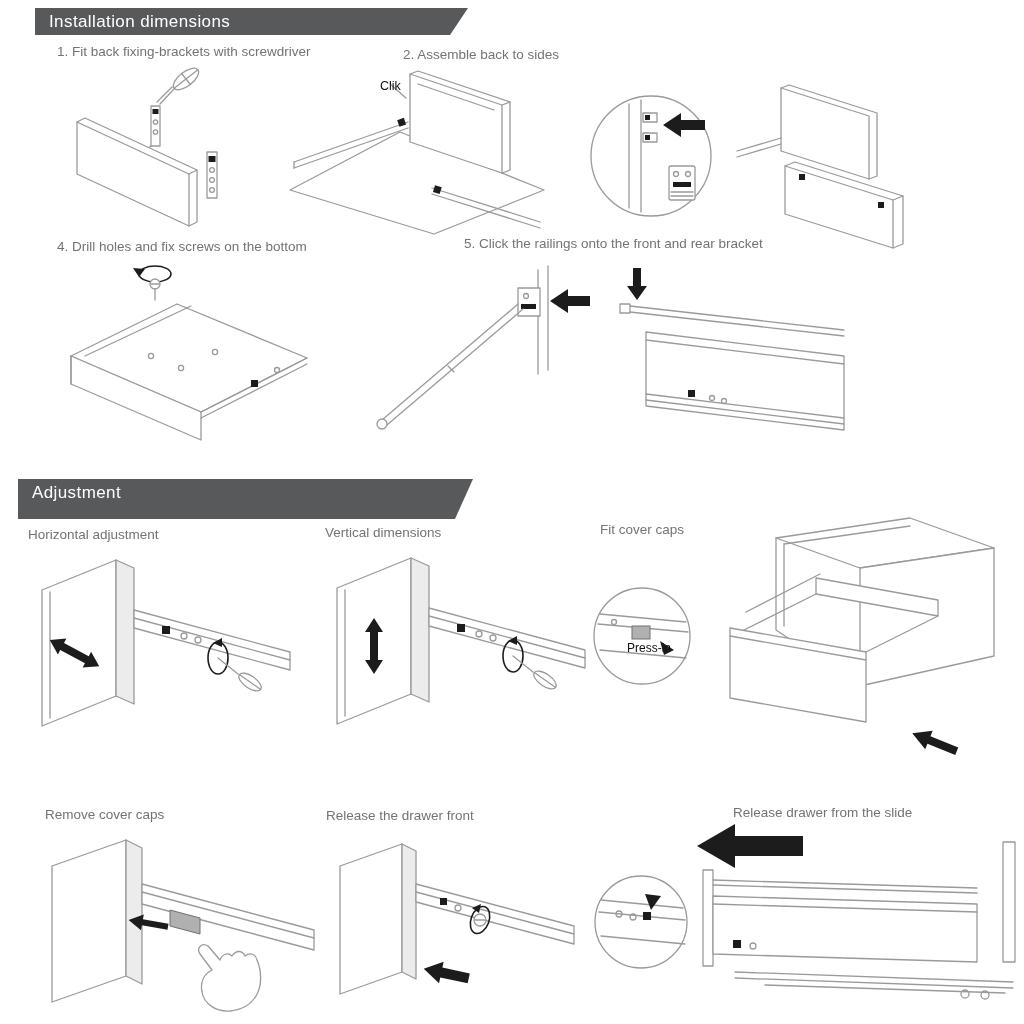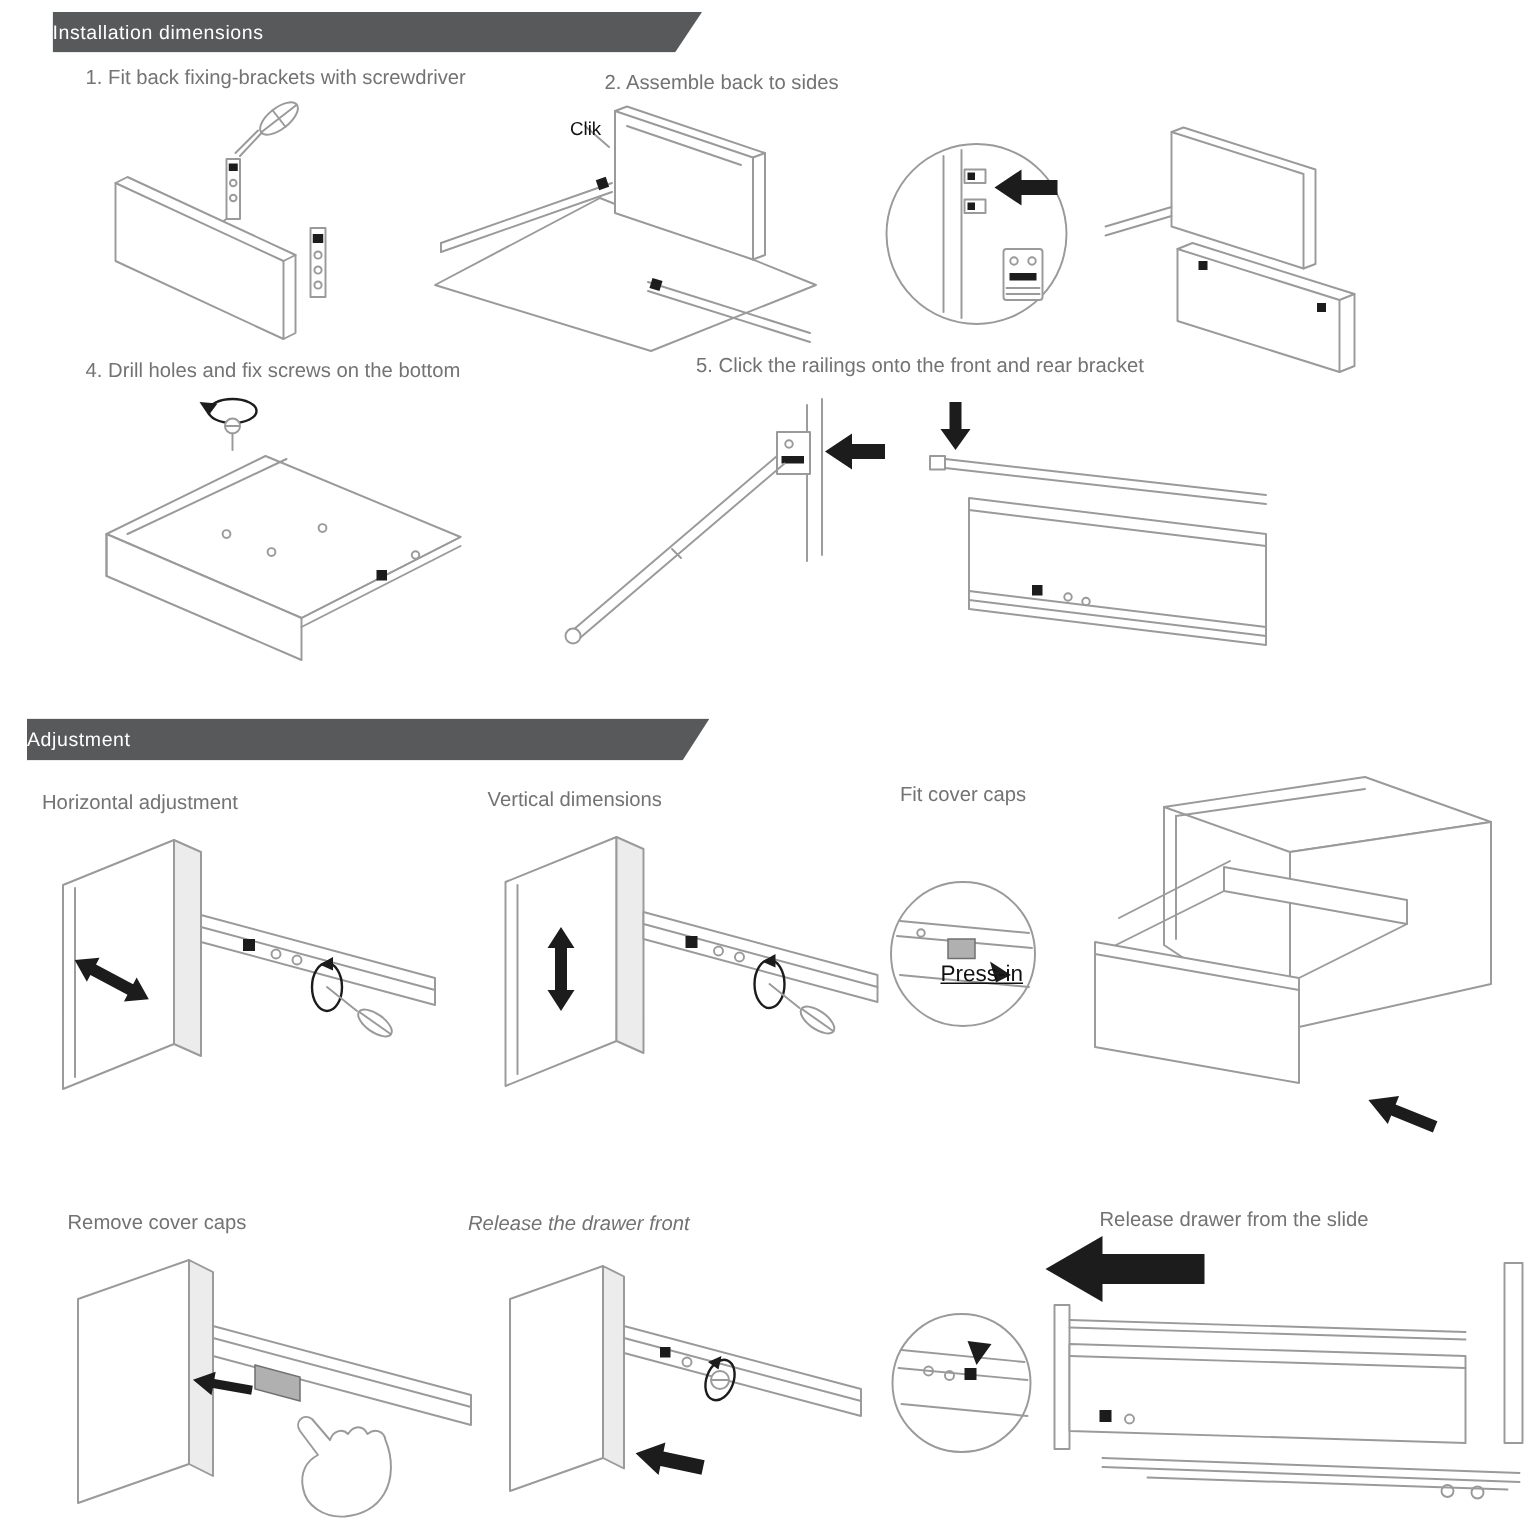--- a/index.html
+++ b/index.html
@@ -2,26 +2,26 @@
 <html><head>
 <meta charset="utf-8">
 <style>
   * { margin:0; padding:0; box-sizing:border-box; }
   html,body { background:#ffffff; }
   body { font-family:"Liberation Sans", sans-serif; }
   .page { position:relative; width:1024px; height:1024px; background:#ffffff; overflow:hidden; }
 
   .banner {
     position:absolute; background:#58595b; color:#ffffff;
-    font-size:13px; font-weight:400; letter-spacing:.4px;
-    clip-path:polygon(0 0,100% 0,calc(100% - 18px) 100%,0 100%);
+    font-size:17px; font-weight:400; letter-spacing:.4px;
+    padding-left:14px; clip-path:polygon(0 0,100% 0,calc(100% - 18px) 100%,0 100%);
   }
   .caption { position:absolute; font-size:13.5px; color:#737373; white-space:nowrap; }
   .annot   { position:absolute; font-size:12.5px; color:#111111; white-space:nowrap; }
-  .annot.small { font-size:15px;text-decoration:underline; }
+  .annot.small { font-size:12px; }
   .ill { position:absolute; }
   .ill svg { display:block; width:100%; height:100%; }
 
   .ln    { fill:none; stroke:#9a9a9a; stroke-width:1.3; stroke-linecap:round; stroke-linejoin:round; }
   .fc    { fill:#ffffff; stroke:#9a9a9a; stroke-width:1.3; stroke-linejoin:round; }
   .shade { fill:#ececec; stroke:#9a9a9a; stroke-width:1.3; stroke-linejoin:round; }
   .cap   { fill:#b0b0b0; stroke:#707070; stroke-width:1; }
   .blk   { fill:#1c1c1c; stroke:none; }
   .blkln { fill:none; stroke:#1c1c1c; stroke-width:1.6; stroke-linecap:round; }
 </style>
@@ -191,21 +191,21 @@
         <line class="ln" x1="54" y1="78" x2="252" y2="102"></line>
         <line class="ln" x1="54" y1="132" x2="252" y2="156"></line>
         <line class="ln" x1="54" y1="138" x2="252" y2="162"></line>
         <rect class="blk" x="96" y="128" width="7" height="7"></rect>
         <circle class="ln" cx="120" cy="136" r="2.5"></circle>
         <circle class="ln" cx="132" cy="139" r="2.5"></circle>
       </g>
     </svg>
   </div>
 
-  <div class="banner" style="left:18px; top:479px; width:455px; height:28px; line-height:28px;">Adjustment</div>
+  <div class="banner" style="left:18px; top:479px; width:455px; height:40px; line-height:28px;">Adjustment</div>
 
   <div class="caption" style="left:28px; top:527px;">Horizontal adjustment</div>
   <div class="caption" style="left:325px; top:525px;">Vertical dimensions</div>
   <div class="caption" style="left:600px; top:522px;">Fit cover caps</div>
 
   <div class="ill" style="left:20px; top:546px; width:285px; height:200px;">
     <svg viewBox="0 0 285 200">
       <g>
         <polygon class="fc" points="22,44 96,14 96,150 22,180"></polygon>
         <polygon class="shade" points="96,14 114,22 114,158 96,150"></polygon>
@@ -290,21 +290,21 @@
       </g>
       <g transform="translate(336,216) rotate(22)">
         <polygon class="blk" points="0,10 18,0 18,6 48,6 48,14 18,14 18,20"></polygon>
       </g>
     </svg>
   </div>
   <div class="annot small" style="left:627px; top:641px;">Press-in</div>
 
 
   <div class="caption" style="left:45px; top:807px;">Remove cover caps</div>
-  <div class="caption" style="left:312px; top:808px;font-style:italic;">Release the drawer front</div>
+  <div class="caption" style="left:326px; top:808px;">Release the drawer front</div>
   <div class="caption" style="left:733px; top:805px;">Release drawer from the slide</div>
 
   <div class="ill" style="left:30px; top:826px; width:295px; height:198px;">
     <svg viewBox="0 0 295 198">
       <g>
         <polygon class="fc" points="22,40 96,14 96,150 22,176"></polygon>
         <polygon class="shade" points="96,14 112,22 112,158 96,150"></polygon>
       </g>
       <g>
         <polygon class="fc" points="112,58 284,104 284,124 112,78"></polygon>

